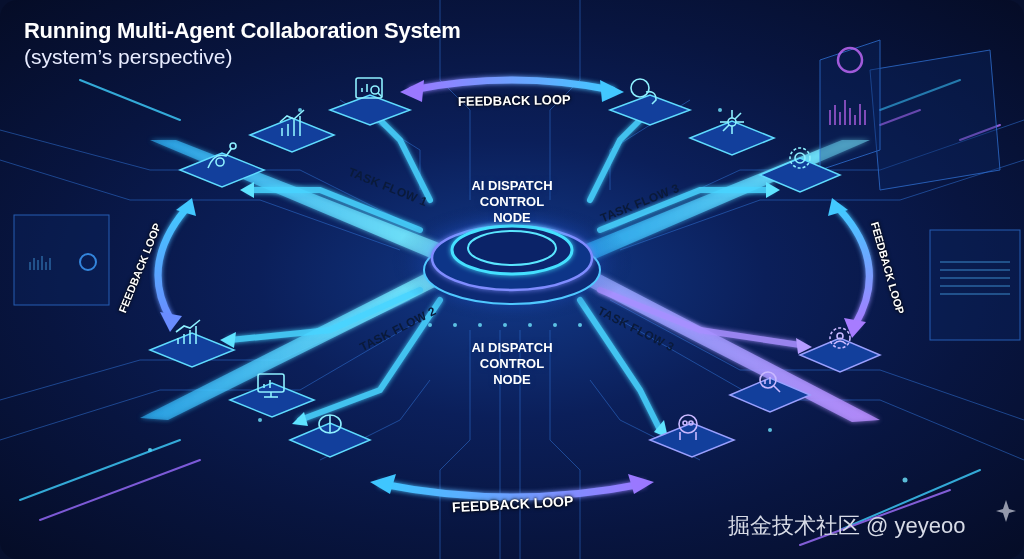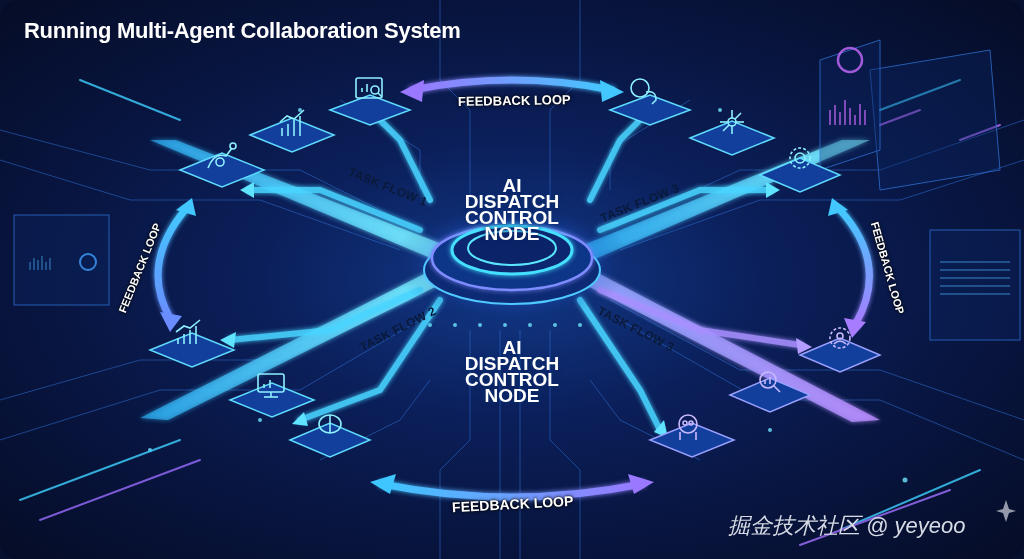--- a/index.html
+++ b/index.html
@@ -4,24 +4,24 @@
 <style>
   html,body{margin:0;padding:0;}
   body{width:1024px;height:559px;overflow:hidden;background:#07102e;font-family:"Liberation Sans",sans-serif;}
   #canvas{position:relative;width:1024px;height:559px;overflow:hidden;
     background:radial-gradient(ellipse at 50% 50%, #123a8a 0%, #0b1f5a 35%, #081540 65%, #050c26 100%);border-radius:17px;}
   svg.bg{position:absolute;left:0;top:0;}
   .title{position:absolute;left:24px;top:18px;color:#fff;font-weight:bold;font-size:22px;letter-spacing:-0.3px;}
   .subtitle{position:absolute;left:24px;top:45px;color:#e8ecff;font-size:21px;}
   .lbl{position:absolute;color:#fff;font-weight:bold;font-size:13px;white-space:nowrap;text-shadow:0 0 4px #000,0 0 2px #000;}
   .flow{position:absolute;font-weight:bold;font-size:12px;color:#0a1a3a;white-space:nowrap;letter-spacing:0.3px;}
-  .dispatch{position:absolute;color:#fff;font-weight:bold;font-size:19px;text-align:center;line-height:16px;text-shadow:0 0 5px #0a2a6a;}
+  .dispatch{position:absolute;color:#fff;font-weight:bold;font-size:13px;text-align:center;line-height:16px;text-shadow:0 0 5px #0a2a6a;}
   .ai-core{position:absolute;left:466px;top:218px;width:92px;height:52px;display:flex;align-items:center;justify-content:center;
     color:#bff3ff;font-weight:bold;font-size:32px;text-shadow:0 0 10px #3fd8ff;}
-  .watermark{position:absolute;left:728px;top:511px;color:#d7dbe6;font-size:22px;font-style:italic;}
+  .watermark{position:absolute;left:728px;top:511px;color:#d7dbe6;font-size:22px;}
 </style>
 </head>
 <body>
 
 <div id="canvas">
 
   <svg class="bg" width="1024" height="559" viewBox="0 0 1024 559">
     <defs>
       <linearGradient id="cyanBand" x1="0" y1="0" x2="1" y2="0">
         <stop offset="0" stop-color="#2fb8ff" stop-opacity="0.7"></stop>
@@ -279,20 +279,21 @@
       </g>
     <g stroke="#c9b8ff">
         <circle cx="688" cy="424" r="9"></circle>
         <circle cx="685" cy="423" r="2"></circle>
         <circle cx="691" cy="423" r="2"></circle>
         <path d="M680 432 L680 440 M696 432 L696 440"></path>
       </g>
   </svg>
 
   <div class="title">Running Multi-Agent Collaboration System</div>
+  <div class="subtitle">(system’s perspective)</div>
 
   <div class="lbl" style="left:458px;top:93px;transform:rotate(-1deg);">FEEDBACK LOOP</div>
   <div class="lbl" style="left:92px;top:262px;transform:rotate(-68deg);font-size:11px;">FEEDBACK LOOP</div>
   <div class="lbl" style="left:840px;top:262px;transform:rotate(74deg);font-size:11px;">FEEDBACK LOOP</div>
   <div class="lbl" style="left:452px;top:496px;transform:rotate(-3deg);font-size:14px;">FEEDBACK LOOP</div>
 
   <div class="flow" style="left:346px;top:180px;transform:rotate(22deg);">TASK FLOW 1</div>
   <div class="flow" style="left:598px;top:196px;transform:rotate(-22deg);">TASK FLOW 3</div>
   <div class="flow" style="left:356px;top:322px;transform:rotate(-27deg);">TASK FLOW 2</div>
   <div class="flow" style="left:594px;top:322px;transform:rotate(27deg);">TASK FLOW 3</div>

